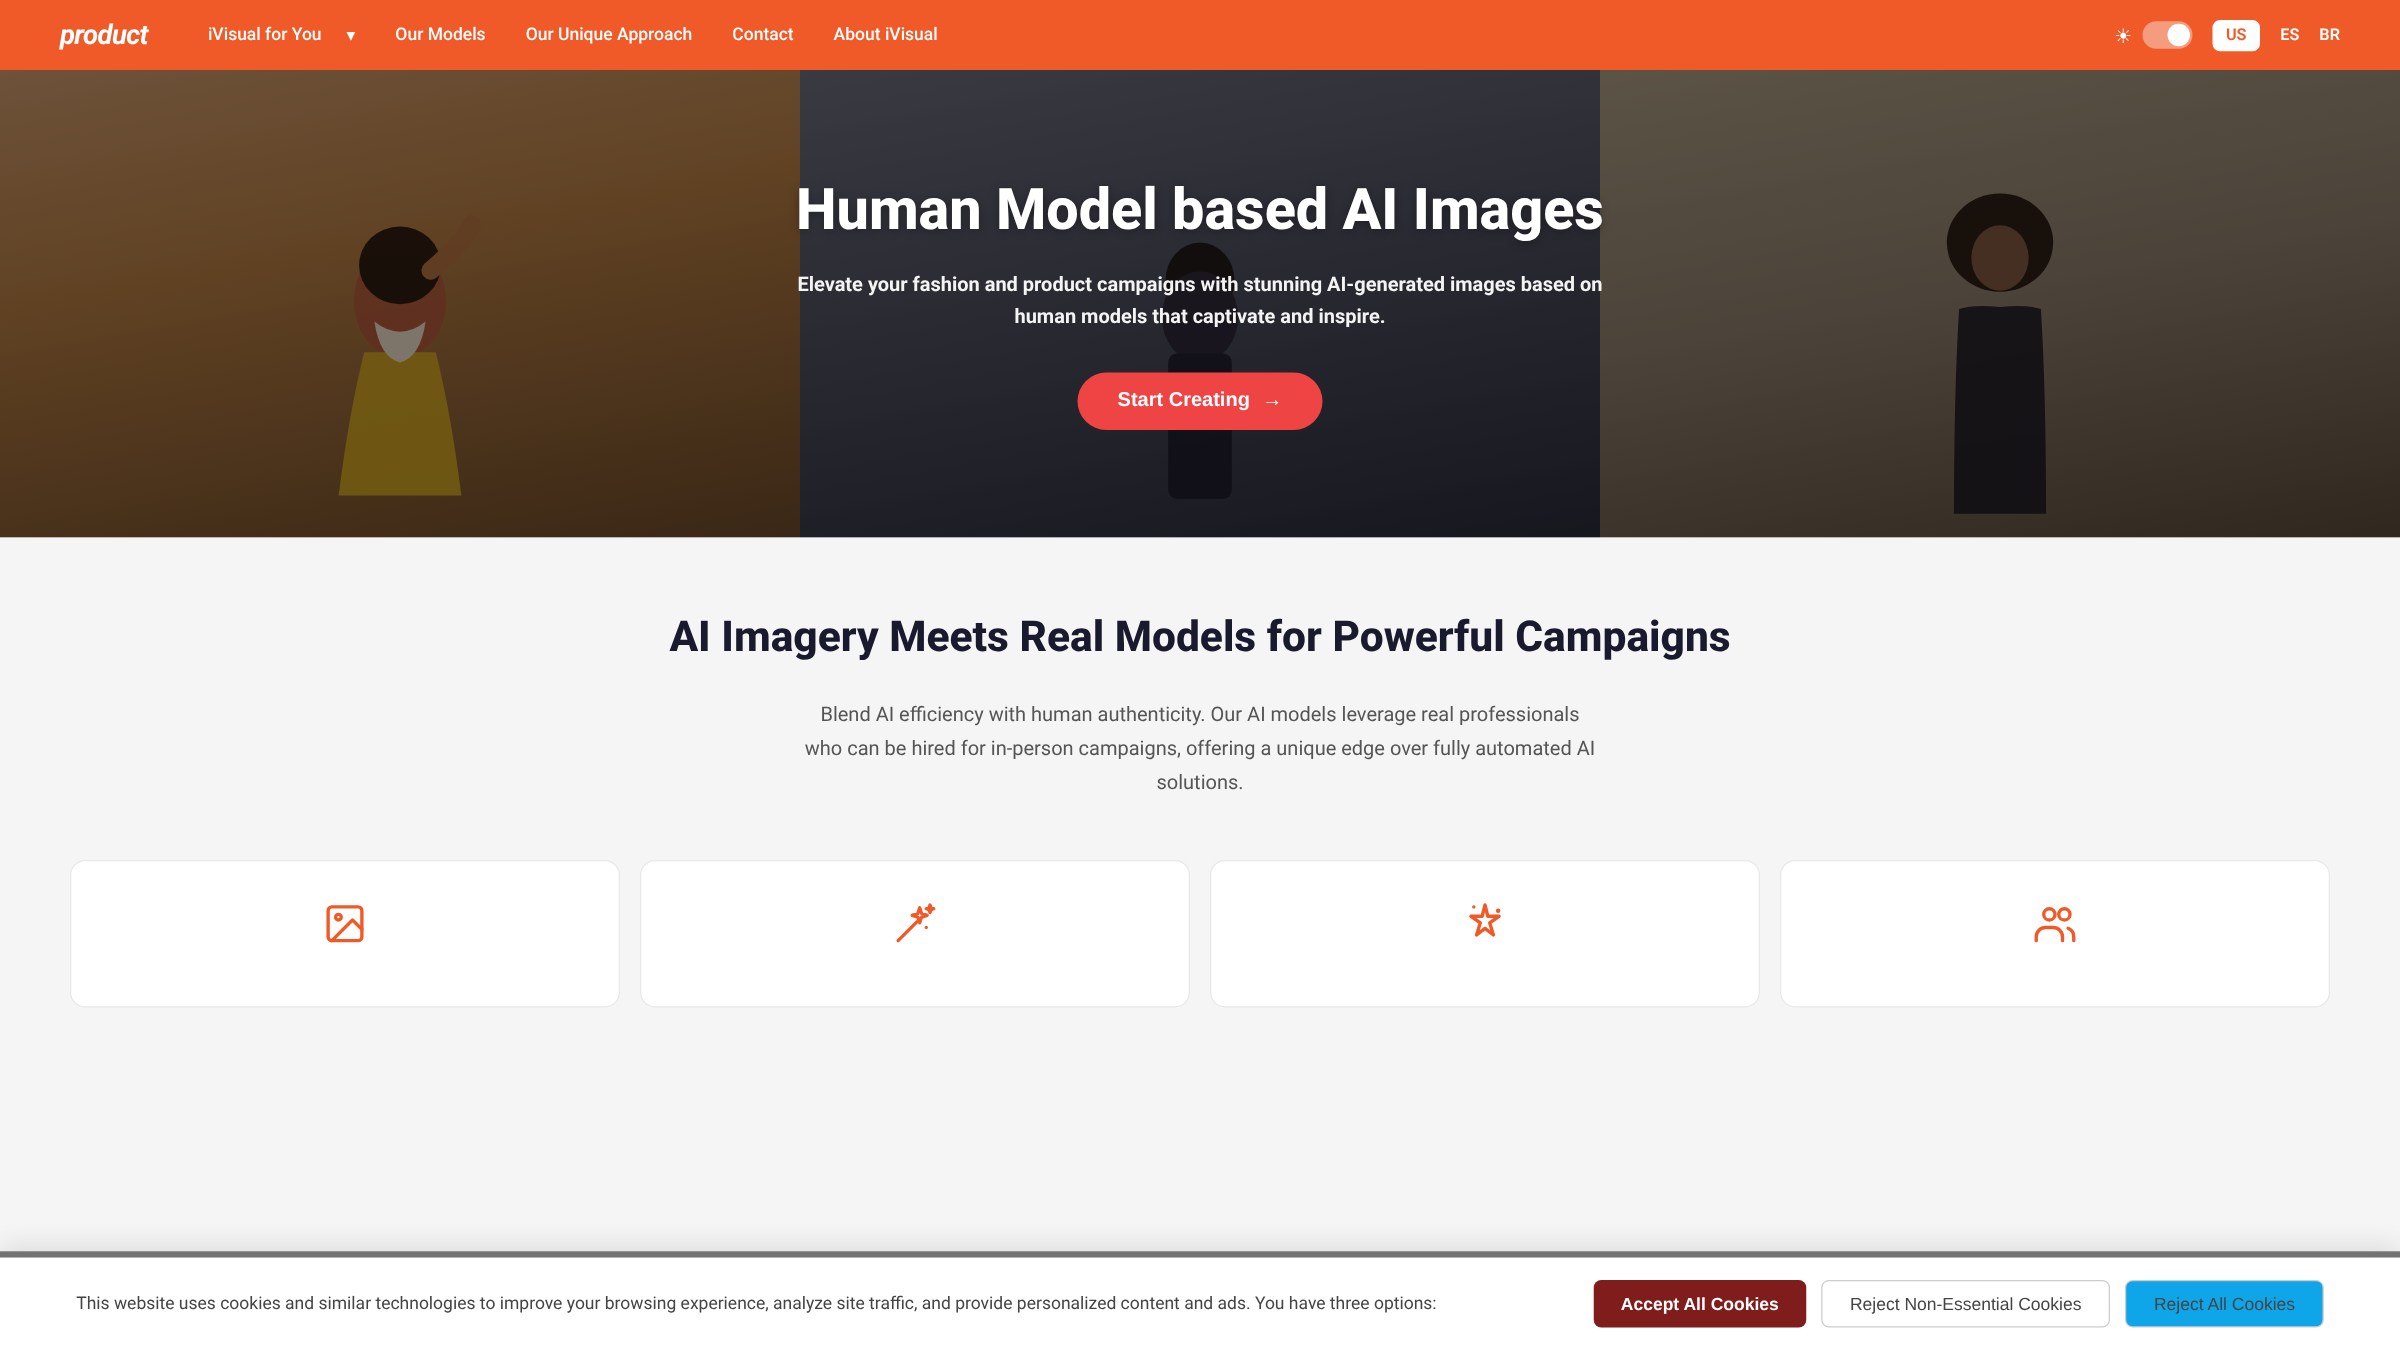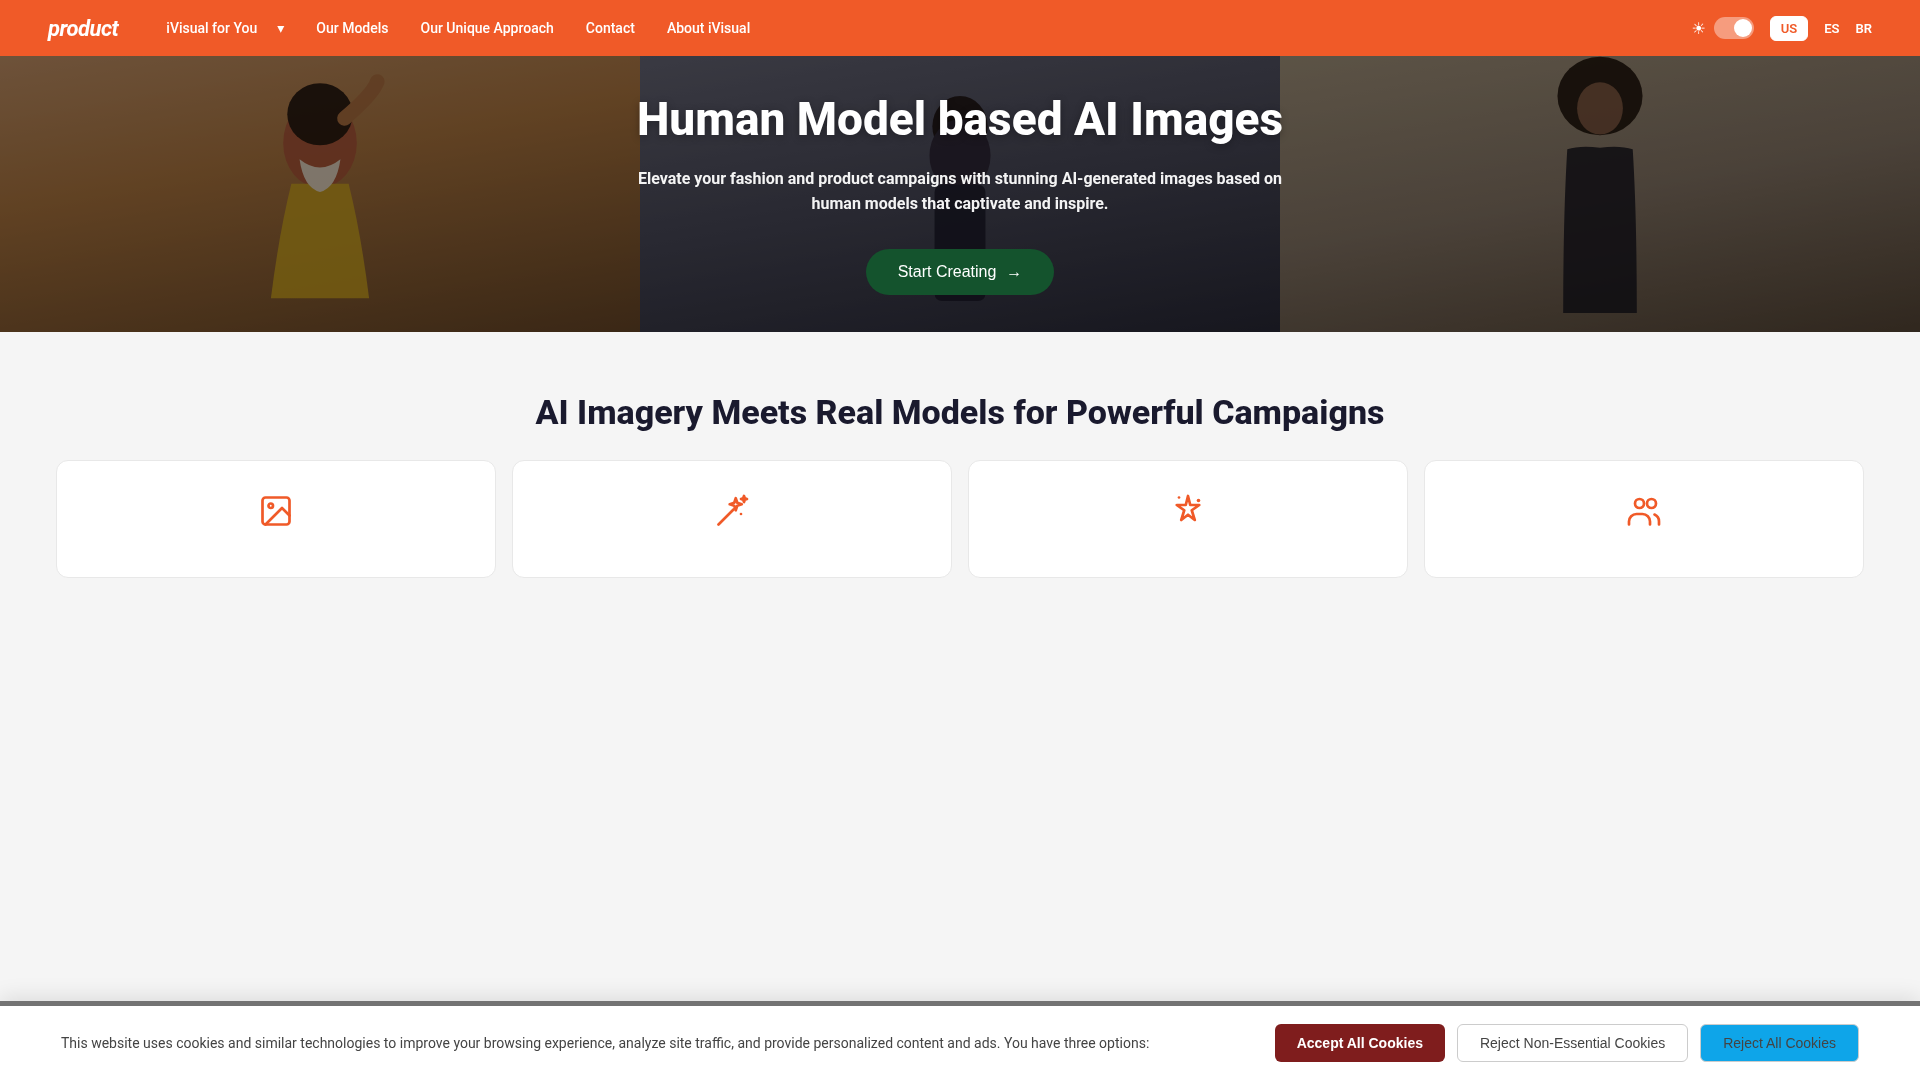--- a/index.html
+++ b/index.html
@@ -94,21 +94,21 @@
       font-size: 13px;
       font-weight: 600;
       cursor: pointer;
     }
 
     
     .hero {
       margin-top: 56px;
       position: relative;
       width: 100%;
-      height: 276px;
+      height: 374px;
       overflow: hidden;
       display: flex;
       align-items: center;
       justify-content: center;
     }
     .hero-images {
       position: absolute;
       inset: 0;
       display: flex;
     }
@@ -152,24 +152,24 @@
       font-size: 16px;
       font-weight: 700;
       line-height: 1.6;
       opacity: 0.95;
       margin-bottom: 32px;
     }
     .hero-cta {
       display: inline-flex;
       align-items: center;
       gap: 10px;
-      background: #14532d;
+      background: #ef4444;
       color: white;
       font-size: 16px;
-      font-weight: 400;
+      font-weight: 700;
       padding: 14px 32px;
       border-radius: 40px;
       cursor: pointer;
       border: none;
     }
 
     
     .section2 {
       background: #f5f5f5;
       padding: 60px 48px 40px;
@@ -343,20 +343,21 @@
     <p class="hero-subtitle">Elevate your fashion and product campaigns with stunning AI-generated images based on human models that captivate and inspire.</p>
     <button class="hero-cta">
       <span>Start Creating</span>
       <span>→</span>
     </button>
   </div>
 </section>
 
 <section class="section2">
   <h2 class="section2-title">AI Imagery Meets Real Models for Powerful Campaigns</h2>
+  <p class="section2-text">Blend AI efficiency with human authenticity. Our AI models leverage real professionals who can be hired for in-person campaigns, offering a unique edge over fully automated AI solutions.</p>
 
   <div class="features-row">
     <div class="feature-card">
       <div class="feature-icon">
         
         <svg width="36" height="36" viewBox="0 0 24 24" fill="none" stroke="#f05a28" stroke-width="1.8" stroke-linecap="round" stroke-linejoin="round">
           <rect x="3" y="3" width="18" height="18" rx="2"></rect>
           <circle cx="8.5" cy="8.5" r="1.5"></circle>
           <polyline points="21,15 16,10 5,21"></polyline>
         </svg>

